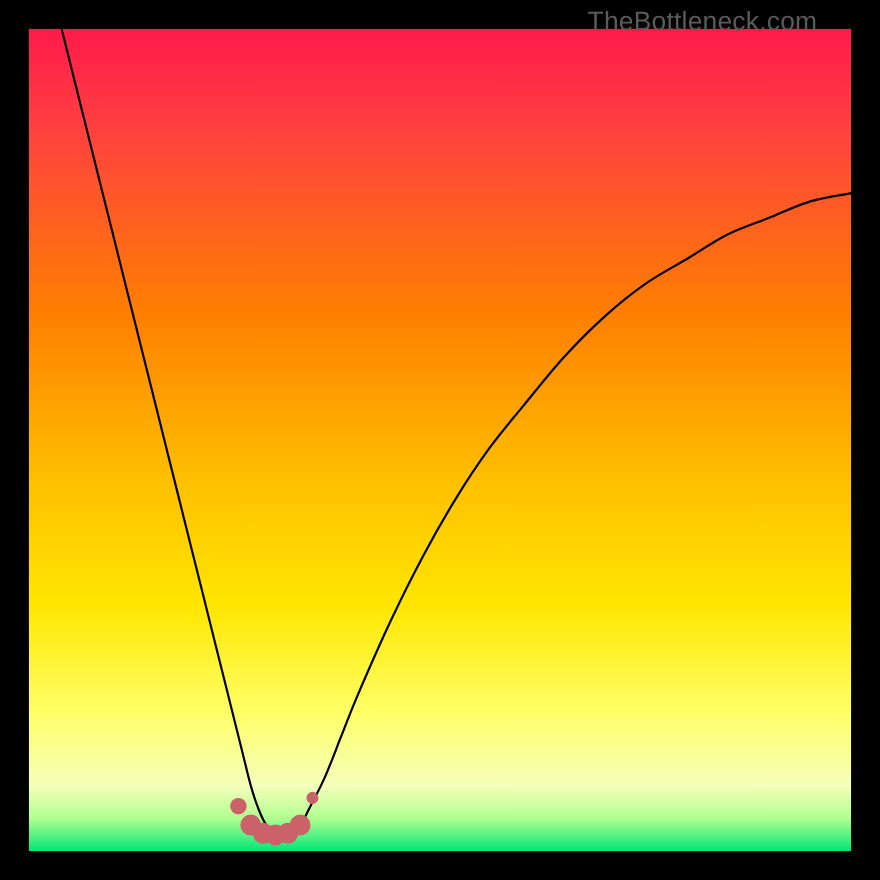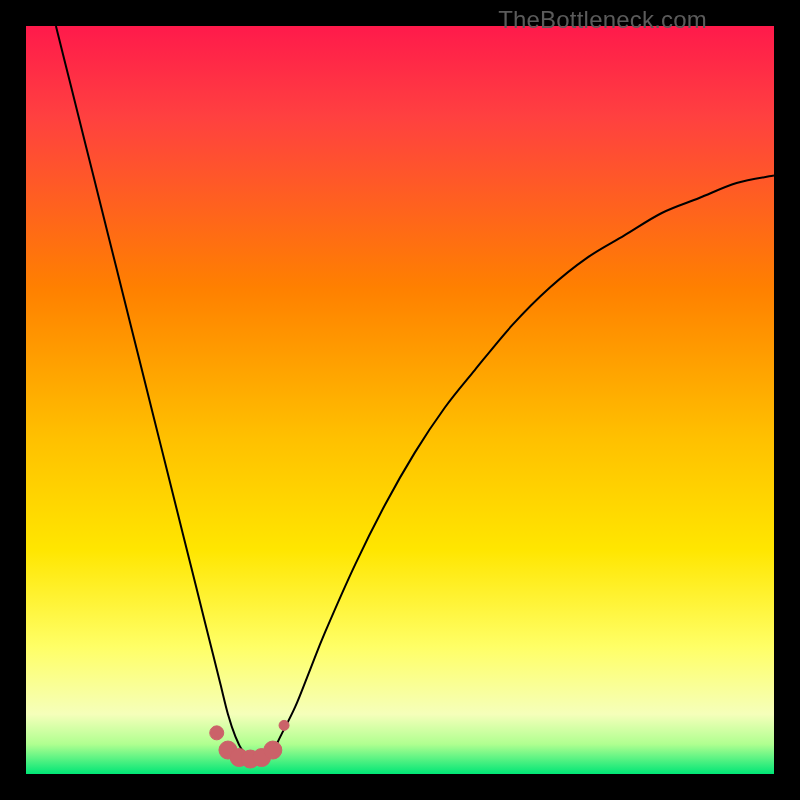--- a/index.html
+++ b/index.html
@@ -11,20 +11,21 @@
     overflow: hidden;
     font-family: Arial, Helvetica, sans-serif;
   }
   .frame {
     position: absolute;
     left: 0;
     top: 0;
     width: 719px;
     height: 800px;
     background: #000;
+    padding-left: 36px;
   }
   .plot {
     position: absolute;
     left: 26px;
     top: 26px;
     width: 748px;
     height: 748px;
     overflow: hidden;
   }
   .gradient-bg {

